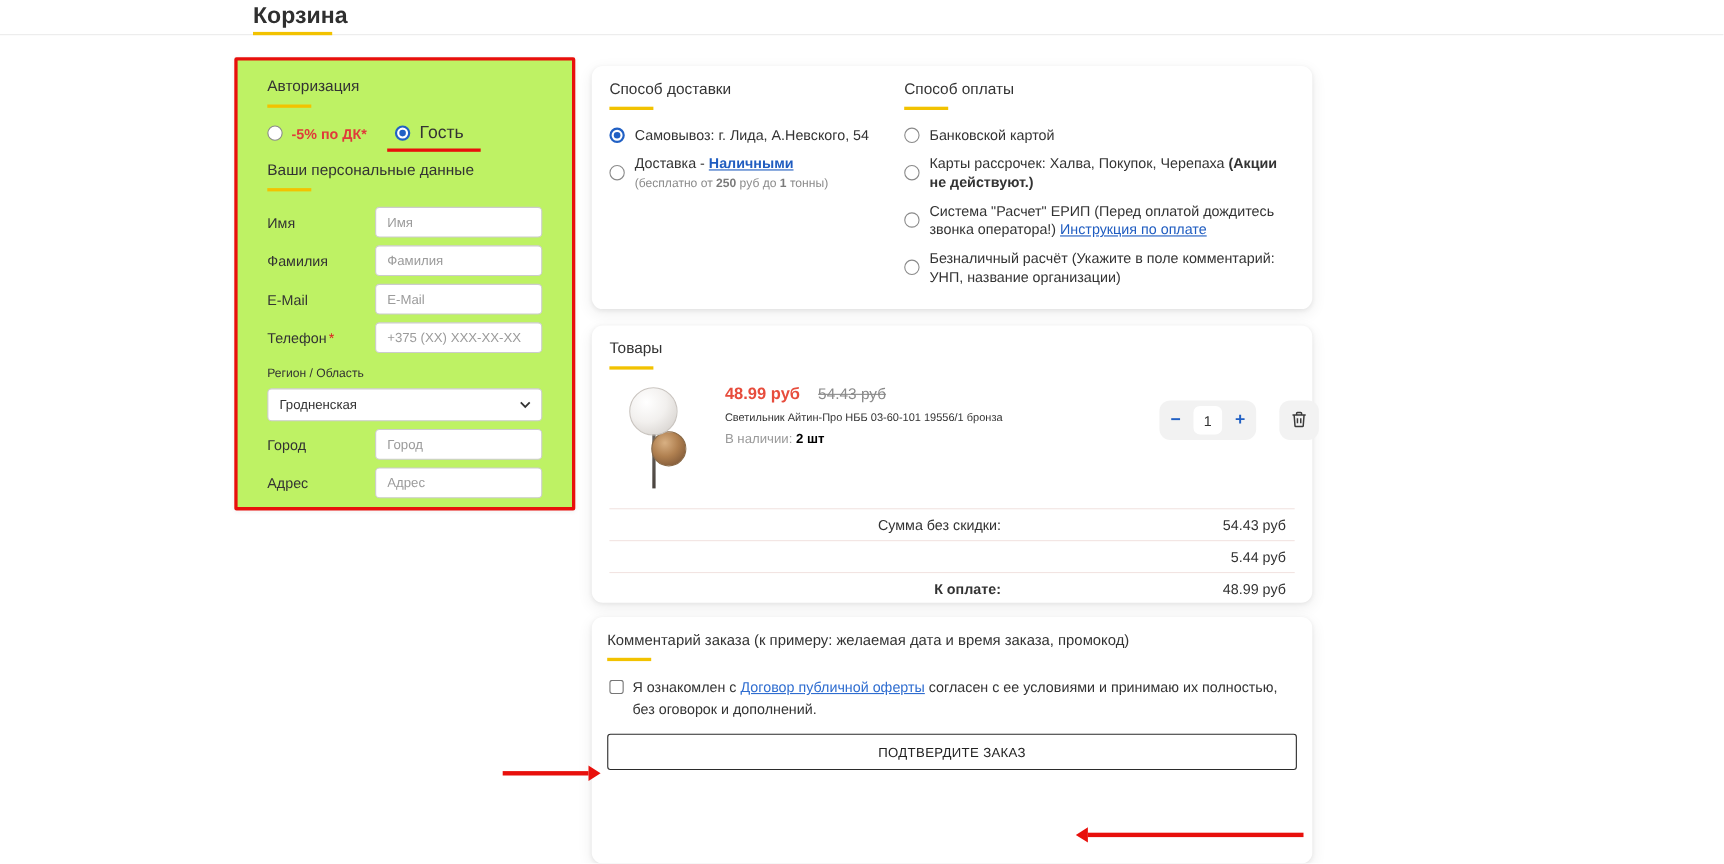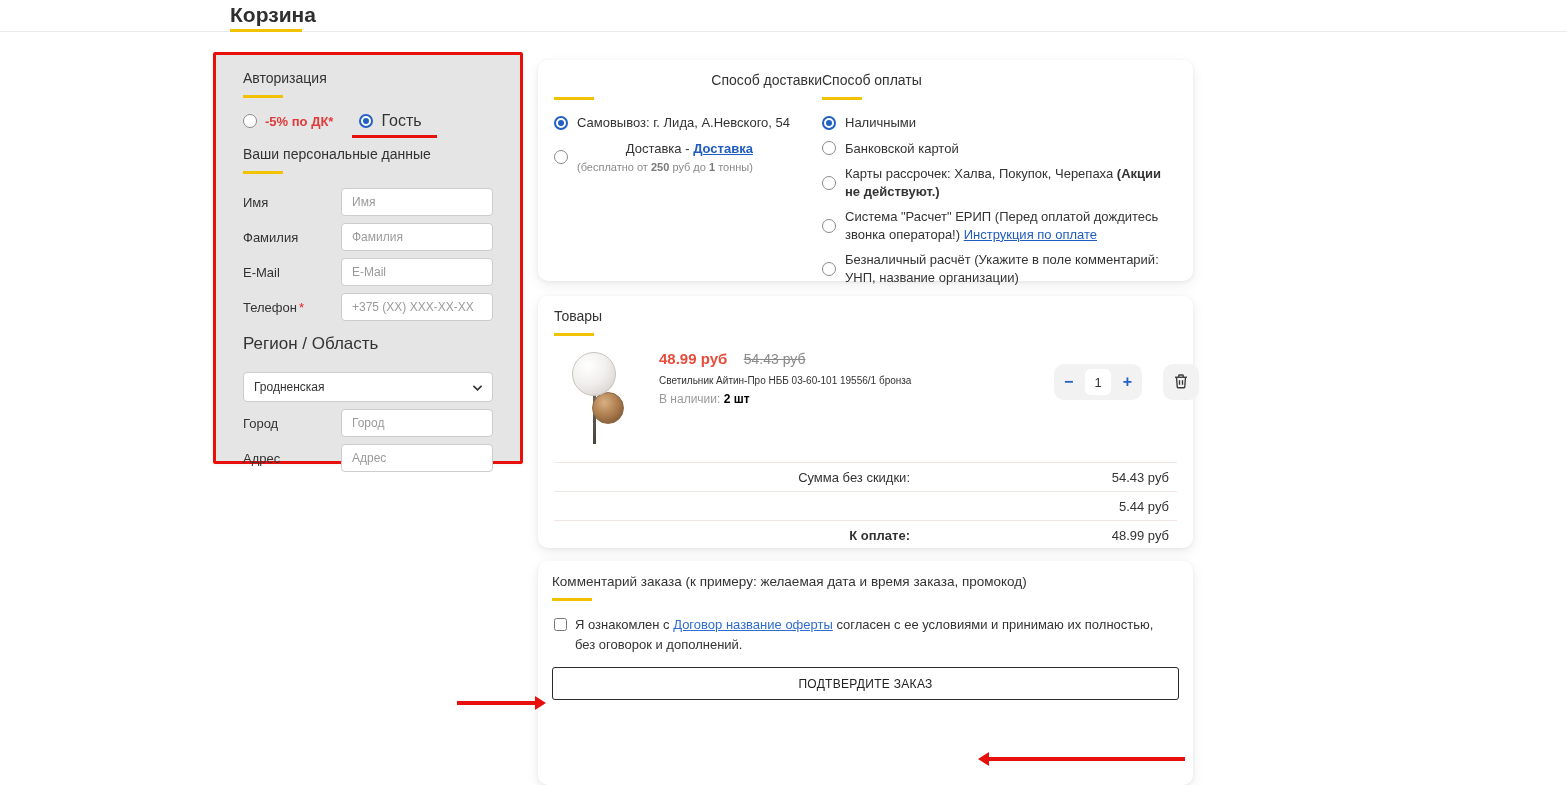--- a/index.html
+++ b/index.html
@@ -13,47 +13,47 @@
   .header-rule-yellow { position:absolute; left:230px; top:29px; width:72px; height:3px; background:#f2c200; }
 
   
   .card { position:absolute; background:#fff; border-radius:10px;
     box-shadow:0 1px 4px rgba(0,0,0,.06), 0 4px 14px rgba(0,0,0,.07); }
   h3.sec { font-size:14px; font-weight:400; color:#333; }
   .yellow-line { width:40px; height:3px; background:#f2c200; margin:9px 0 14px 0; }
 
   
   .auth-box { position:absolute; left:213px; top:52px; width:310px; height:412px;
-    border:3px solid #e8100c; background:#e5e5e5; border-radius:2px; padding:15px 27px 0 27px;
+    border:3px solid #e8100c; background:#bef264; border-radius:2px; padding:15px 27px 0 27px;
     box-shadow:0 1px 4px rgba(0,0,0,.05); }
   .radio-line { display:flex; align-items:center; gap:26px; margin-bottom:16px; }
   .radio-opt { display:flex; align-items:center; cursor:pointer; font-size:13px; }
   .radio { flex:none; width:14px; height:14px; border:1px solid #8a8a8a; border-radius:50%;
     margin-right:8px; background:#fff; position:relative; }
   .radio.checked { border:2px solid #2160c4; }
   .radio.checked::after { content:""; position:absolute; left:2px; top:2px; width:6px; height:6px;
     border-radius:50%; background:#2160c4; }
   .discount-label { color:#e03a3a; font-weight:700; }
   .guest-wrap { position:relative; display:flex; align-items:center; }
   .guest-underline { position:absolute; left:-7px; right:-15px; bottom:-8px; height:3px; background:#e8100c; }
   .form-row { display:flex; align-items:center; justify-content:space-between; margin-bottom:7px; }
   .form-row label { font-size:13px; color:#333; }
   .req { color:#d22; margin-left:2px; }
   input.txt { width:152px; height:28px; border:1px solid #ccc; border-radius:4px; padding:0 10px;
     font-size:12px; color:#333; font-family:inherit; }
   input.txt::placeholder, textarea::placeholder { color:#9b9b9b; }
-  .region-label { font-size:17px; margin:13px 0 18px 0; }
+  .region-label { font-size:11px; margin:13px 0 7px 0; }
   .select-wrap { position:relative; margin-bottom:7px; }
   select.region { appearance:none; -webkit-appearance:none; width:100%; height:30px; background:#fff;
     border:1px solid #ccc; border-radius:4px; padding:0 26px 0 10px; font-size:12px; color:#333; font-family:inherit; }
   .chev { position:absolute; right:9px; top:8px; pointer-events:none; }
 
   
   .dp-card { left:538px; top:60px; width:655px; height:221px; padding:12px 16px; display:flex; }
-  .col-delivery { width:268px; flex:none;text-align:right; }
+  .col-delivery { width:268px; flex:none; }
   .col-payment { flex:1; }
   .opt { display:flex; align-items:center; margin-bottom:8px; font-size:13px; line-height:1.35; cursor:pointer; }
   .opt .radio { margin-right:9px; }
   .lnk { color:#1f5cc0; text-decoration:underline; cursor:pointer; }
   .lnk.bold { font-weight:700; }
   .note { font-size:11px; color:#8b8b8b; margin-top:3px; }
   .note b { font-weight:700; color:#7a7a7a; }
 
   
   .prod-card { left:538px; top:296px; width:655px; height:252px; padding:12px 16px; }
@@ -180,33 +180,29 @@
     <div class="col-delivery">
       <h3 class="sec">Способ доставки</h3>
       <div class="yellow-line"></div>
       <div class="opt">
         <span class="radio checked"></span>
         <span>Самовывоз: г. Лида, А.Невского, 54</span>
       </div>
       <div class="opt">
         <span class="radio"></span>
         <span>
-          <span>Доставка - </span><span class="lnk bold">Доставка</span>
+          <span>Доставка - </span><span class="lnk bold">Наличными</span>
           <div class="note"><span>(бесплатно от </span><b>250</b><span> руб до </span><b>1</b><span> тонны)</span></div>
         </span>
       </div>
     </div>
 
     <div class="col-payment">
       <h3 class="sec">Способ оплаты</h3>
       <div class="yellow-line"></div>
-      <div class="opt">
-        <span class="radio checked"></span>
-        <span>Наличными</span>
-      </div>
       <div class="opt">
         <span class="radio"></span>
         <span>Банковской картой</span>
       </div>
       <div class="opt">
         <span class="radio"></span>
         <span><span>Карты рассрочек: Халва, Покупок, Черепаха </span><b>(Акции не действуют.)</b></span>
       </div>
       <div class="opt">
         <span class="radio"></span>
@@ -270,21 +266,21 @@
     </div>
   </div>
 
   <div class="card comment-card">
     <h3 class="sec">Комментарий заказа (к примеру: желаемая дата и время заказа, промокод)</h3>
     <div class="yellow-line"></div>
 
     <div class="agree-row">
       <input type="checkbox" style="">
       <div class="agree-text">
-        <span>Я ознакомлен с </span><span class="lnk">Договор название оферты</span><span> согласен с ее условиями и принимаю их полностью, без оговорок и дополнений.</span>
+        <span>Я ознакомлен с </span><span class="lnk">Договор публичной оферты</span><span> согласен с ее условиями и принимаю их полностью, без оговорок и дополнений.</span>
       </div>
     </div>
 
     <button class="submit-btn">ПОДТВЕРДИТЕ ЗАКАЗ</button>
   </div>
 
   <div class="arrow to-right" id="arrow-checkbox"></div>
   <div class="arrow to-left" id="arrow-button"></div>
 
 </div>

